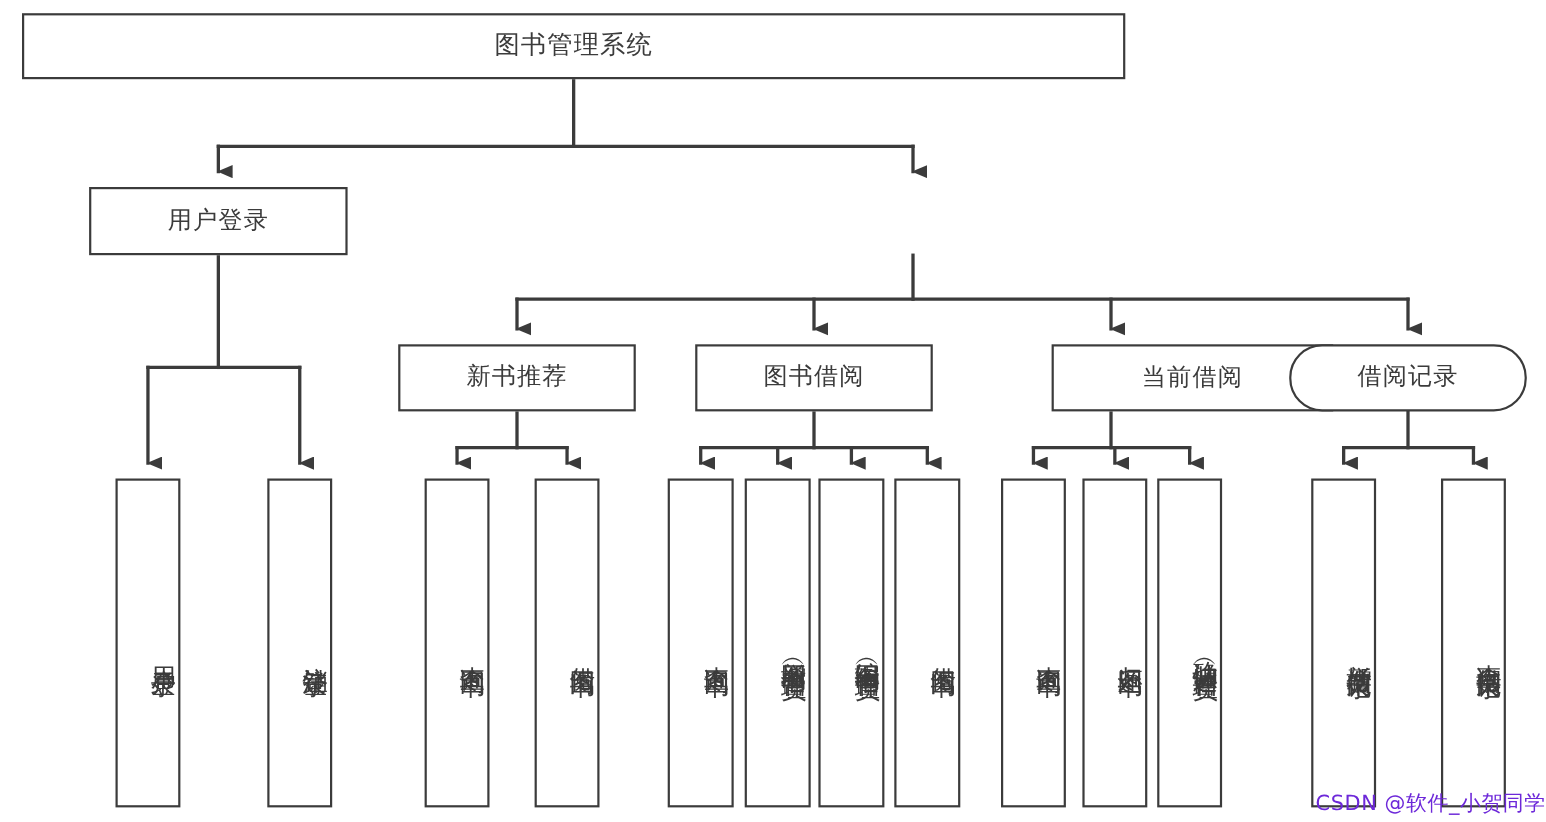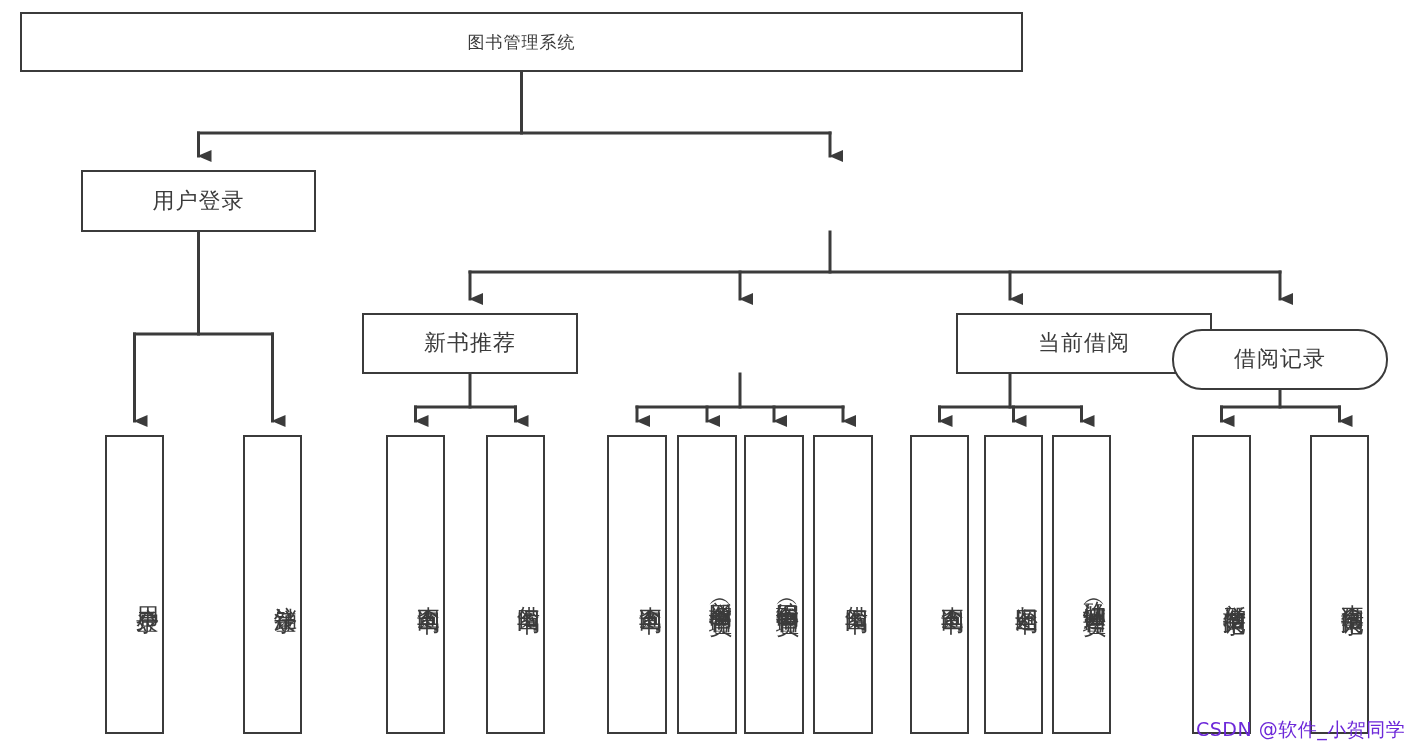--- a/index.html
+++ b/index.html
@@ -34,21 +34,21 @@
     align-items: center;
     justify-content: center;
     color: #3b3b3b;
   }
   .node-h {
     font-size: 22px;
     letter-spacing: 1px;
     line-height: 1.2;
   }
   .node-root {
-    font-size: 17px;
+    font-size: 23px;
   }
   .node-v {
     writing-mode: vertical-rl;
     text-orientation: upright;
     font-size: 23px;
     line-height: 1.25;
     letter-spacing: 2px;
     align-items: flex-start;
     justify-content: center;
     padding-top: 14px;
@@ -120,22 +120,23 @@
       <path d="M 1221.5 407 L 1221.5 421" marker-end="url(#arrow)"></path>
       <path d="M 1339.5 407 L 1339.5 421" marker-end="url(#arrow)"></path>
     </g>
   </svg>
 
   <div class="node node-h node-root" style="left: 20px; top: 12px; width: 1003px; height: 60px;">图书管理系统</div>
 
   <div class="node node-h" style="left: 81px; top: 170px; width: 235px; height: 62px;">用户登录</div>
 
   <div class="node node-h" style="left: 362px; top: 313px; width: 216px; height: 61px;">新书推荐</div>
+  <div class="node node-h" style="left: 632px; top: 313px; width: 216px; height: 61px;">图书借阅</div>
   <div class="node node-h" style="left: 956px; top: 313px; width: 256px; height: 61px; font-family: Liberation Serif, serif;">当前借阅</div>
-  <div class="node node-h" style="left: 1172px; top: 329px; width: 216px; height: 61px; border-radius: 30px;">借阅记录</div>
+  <div class="node node-h" style="left: 1172px; top: 313px; width: 216px; height: 61px; border-radius: 30px;">借阅记录</div>
 
   <div class="node node-v" style="left: 105px; top: 435px; width: 59px; height: 299px;">用户登录</div>
   <div class="node node-v" style="left: 243px; top: 435px; width: 59px; height: 299px;">注销登录</div>
   <div class="node node-v" style="left: 386px; top: 435px; width: 59px; height: 299px;">查询图书</div>
   <div class="node node-v" style="left: 486px; top: 435px; width: 59px; height: 299px;">借阅图书</div>
   <div class="node node-v" style="left: 607px; top: 435px; width: 60px; height: 299px;">查询图书</div>
   <div class="node node-v" style="left: 677px; top: 435px; width: 60px; height: 299px;">新增图书（管理员）</div>
   <div class="node node-v" style="left: 744px; top: 435px; width: 60px; height: 299px;">编辑图书（管理员）</div>
   <div class="node node-v" style="left: 813px; top: 435px; width: 60px; height: 299px;">借阅图书</div>
   <div class="node node-v" style="left: 910px; top: 435px; width: 59px; height: 299px;">查询图书</div>

